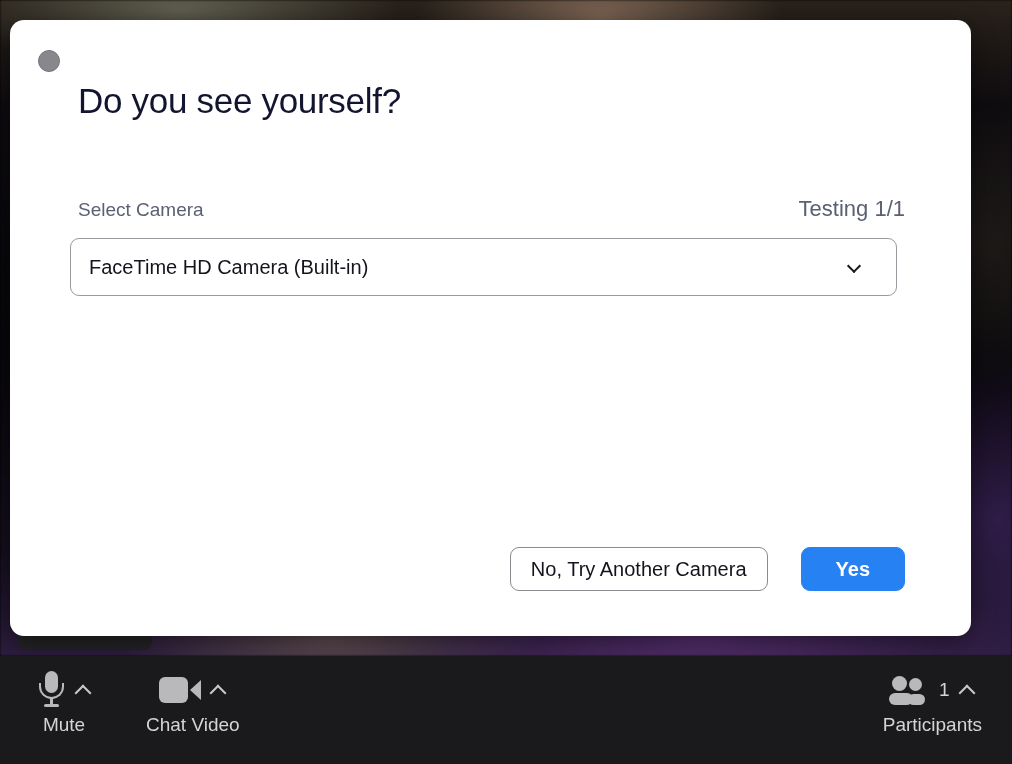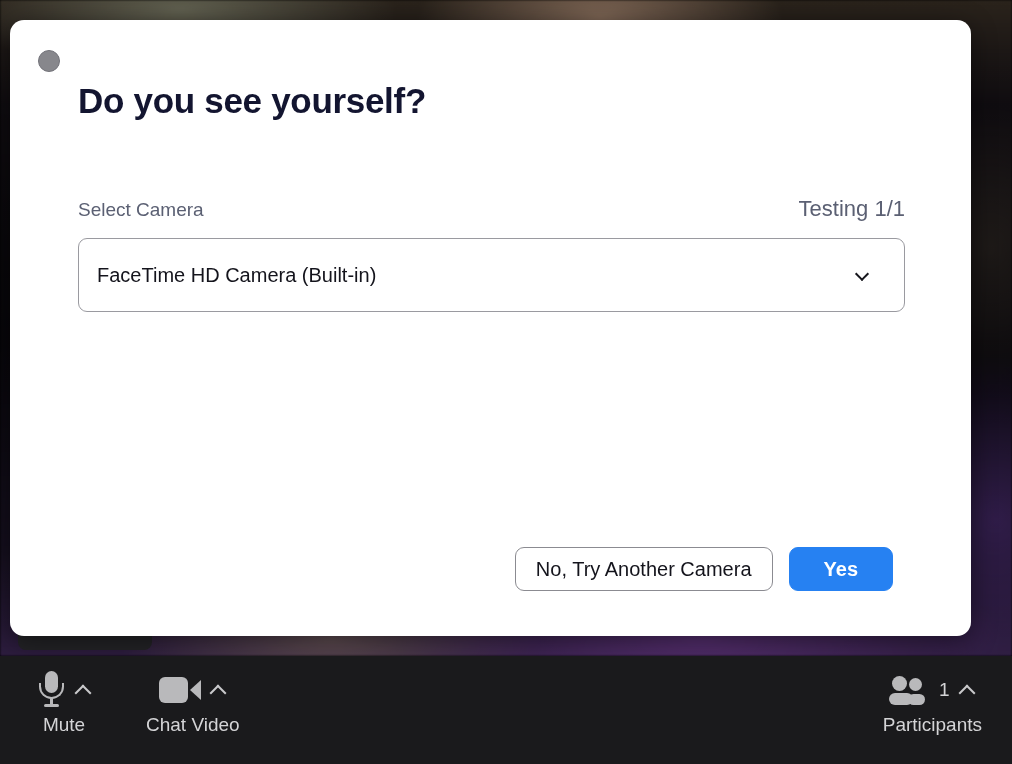--- a/index.html
+++ b/index.html
@@ -79,21 +79,21 @@
     border: 1px solid #73737a;
     box-sizing: border-box;
     cursor: pointer;
   }
 
   .dialog-title {
     position: absolute;
     left: 68px;
     top: 61px;
     font-size: 35px;
-    font-weight: bold;
+    font-weight: normal;
     color: #131530;
     letter-spacing: -0.3px;
     white-space: nowrap;
   }
 
   .field-row {
     position: absolute;
     left: 68px;
     top: 176px;
     width: 827px;
@@ -105,24 +105,24 @@
     font-size: 19px;
     color: #5b6073;
   }
   .testing-status {
     font-size: 22px;
     color: #5b6073;
   }
 
   .camera-select {
     position: absolute;
-    left: 68px;
+    left: 60px;
     top: 218px;
     width: 827px;
-    height: 74px;
+    height: 58px;
     box-sizing: border-box;
     border: 1px solid #9a9aa0;
     border-radius: 9px;
     background: #ffffff;
     display: flex;
     align-items: center;
     padding: 0 32px 0 18px;
     cursor: pointer;
   }
   .camera-select-value {
@@ -143,24 +143,24 @@
     top: 1px;
     width: 8px;
     height: 8px;
     border-right: 2px solid #16161c;
     border-bottom: 2px solid #16161c;
     transform: rotate(45deg);
   }
 
   .dialog-actions {
     position: absolute;
-    right: 78px;
+    right: 66px;
     bottom: 45px;
     display: flex;
-    gap: 16px;
+    gap: 33px;
   }
   .btn {
     font-family: "Liberation Sans", sans-serif;
     font-size: 20px;
     border-radius: 9px;
     cursor: pointer;
     box-sizing: border-box;
     display: flex;
     align-items: center;
     justify-content: center;

